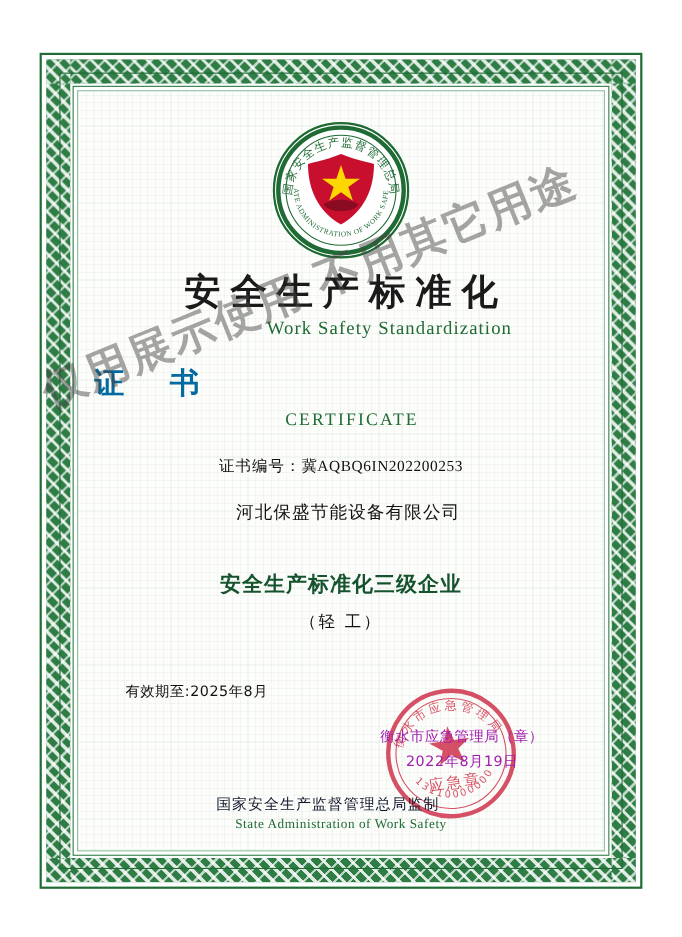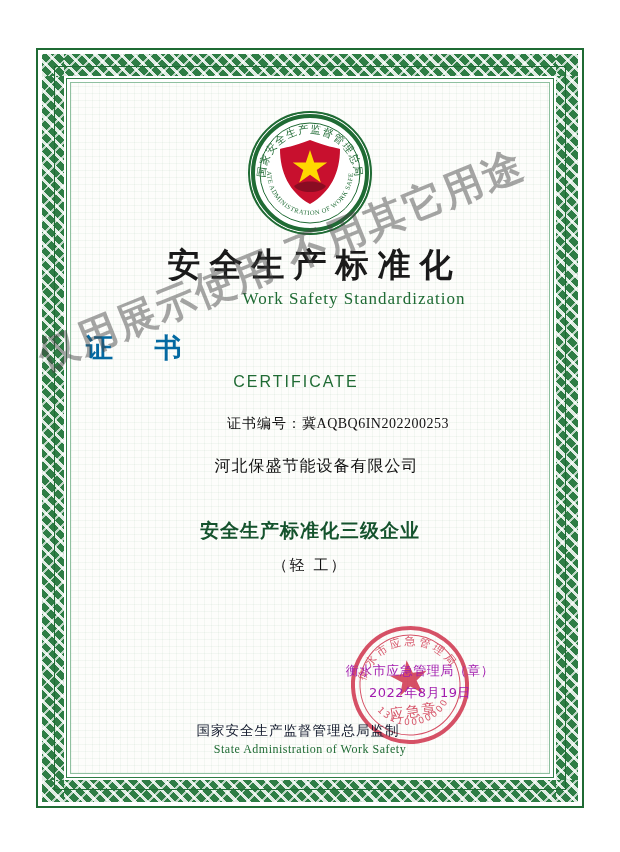--- a/index.html
+++ b/index.html
@@ -127,39 +127,38 @@
     text-align: left;
     font-family: "DejaVu Serif", "Liberation Serif", serif;
     font-size: 27px;
     font-weight: bold;
     letter-spacing: 16px;
     color: #0369a1;
     text-indent: 16px;
   }
   .subtitle-en {
     position: absolute;
-    left: 56px; top: 373px;
-    width: 480px;
-    text-align: center;
-    font-family: Liberation Sans, sans-serif;
+    left: 80px; top: 373px;
+    width: 480px;
+    text-align: center;
+    font-family: Liberation Serif, serif;
     font-size: 16px;
     letter-spacing: 2px;
     color: #1f6b34;
   }
 
   
   .field-cert-no {
     position: absolute;
     left: 70px; top: 415px;
     width: 480px;
     text-align: center;
     font-family: "DejaVu Sans", "Liberation Sans", sans-serif;
     font-size: 14px;
     color: #111;
-    padding-left: 28px;
   }
   .field-cert-no .label { letter-spacing: 1px; }
   .field-cert-no .value { font-family: "Liberation Serif", serif; letter-spacing: .5px; }
 
   .field-company {
     position: absolute;
     left: 70px; top: 456px;
     width: 493px;
     text-align: center;
     font-family: "DejaVu Sans", "Liberation Sans", sans-serif;
@@ -297,20 +296,21 @@
   <div class="subtitle-cn">证 书</div>
   <div class="subtitle-en">CERTIFICATE</div>
 
   <div class="field-cert-no">
     <span class="label">证书编号：</span><span class="value">冀AQBQ6IN202200253</span>
   </div>
 
   <div class="field-company">河北保盛节能设备有限公司</div>
   <div class="field-grade">安全生产标准化三级企业</div>
   <div class="field-industry">（轻  工）</div>
+  <div class="field-validity">有效期至:2025年8月</div>
 
   <div class="seal">
     <svg width="130" height="130" viewBox="0 0 130 130" xmlns="http://www.w3.org/2000/svg">
       <g transform="rotate(-8 65 65)">
         <circle cx="65" cy="65" r="57" fill="none" stroke="#c8102e" stroke-width="4"></circle>
         <circle cx="65" cy="65" r="50" fill="none" stroke="#c8102e" stroke-width="1"></circle>
         <defs>
           <path id="sealArcTop" d="M 18 72 A 47 47 0 0 1 112 72" fill="none"></path>
           <path id="sealArcBottom" d="M 22 62 A 43 43 0 0 0 108 62" fill="none"></path>
         </defs>

